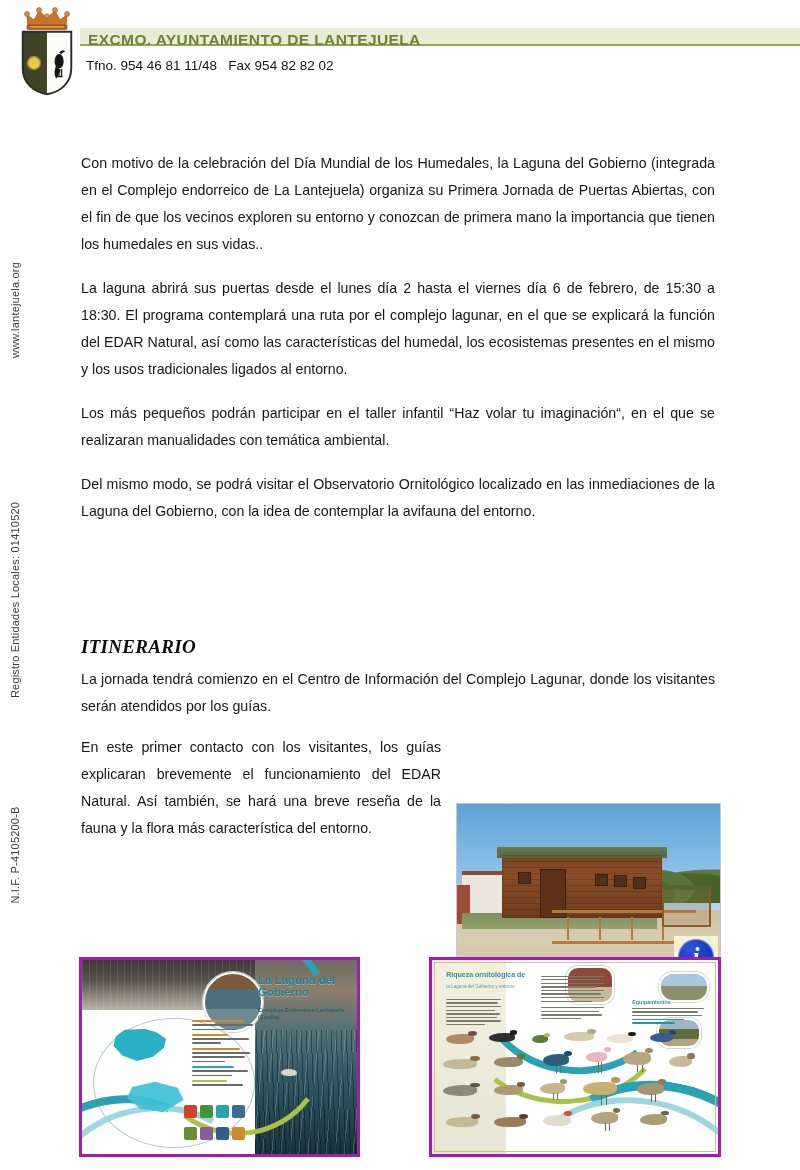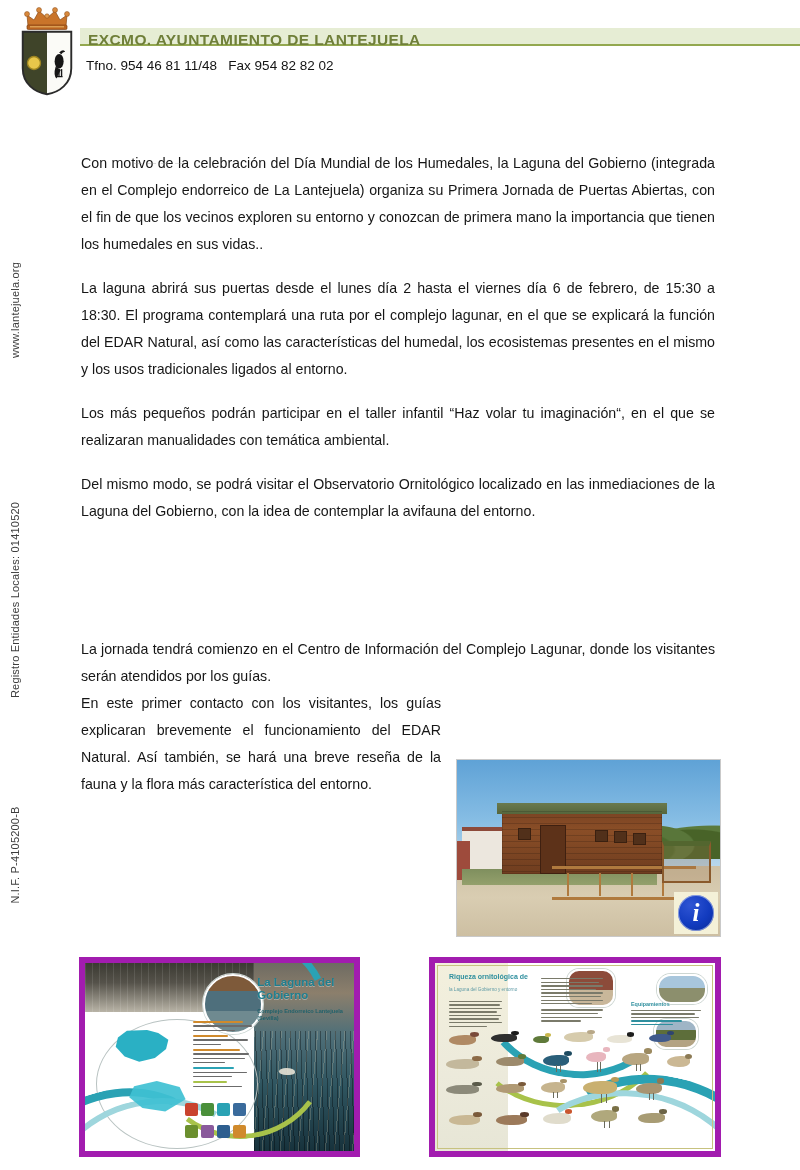--- a/index.html
+++ b/index.html
@@ -161,20 +161,21 @@
     left: 81px;
     top: 636px;
     width: 640px;
   }
   .itin-intro {
     width: 634px;
   }
   .itin-flow {
     position: relative;
     width: 640px;
+    margin-top: 14px;
   }
   .itin-col {
     width: 360px;
   }
   .itin-col p.body {
     margin-bottom: 18px;
   }
 
   
   .photo-building {
@@ -288,21 +289,21 @@
     position: absolute;
     left: 0;
     top: 957px;
     width: 800px;
     height: 205px;
   }
   .brochure {
     position: absolute;
     overflow: hidden;
     background: #ffffff;
-    border: 6px solid #a21caf;
+    border: 3px solid #a21caf;
     box-sizing: border-box;
   }
   .brochure.left  { left: 79px;  top: 0;  width: 281px; height: 200px; }
   .brochure.right { left: 429px; top: 0;  width: 292px; height: 200px; }
 
   
   .b1-bg { position:absolute; inset:0; background:#ffffff; }
   .b1-topphoto {
     position:absolute; left:0; top:0; width:63%; height:26%;
     background: linear-gradient(to bottom, #3b3a32 0%, #55524a 40%, #8f8b80 75%, #b9b4a7 100%);
@@ -558,20 +559,21 @@
 
   <div class="content">
     <div class="scan-artifact"></div>
     <p class="body">Con motivo de la celebración del Día Mundial de los Humedales, la Laguna del Gobierno (integrada en el Complejo endorreico de La Lantejuela) organiza su Primera Jornada de Puertas Abiertas, con el fin de que los vecinos exploren su entorno y conozcan de primera mano la importancia que tienen los humedales en sus vidas..</p>
     <p class="body">La laguna abrirá sus puertas desde el lunes día 2 hasta el viernes día 6 de febrero,  de 15:30 a 18:30.  El programa contemplará una ruta por el complejo lagunar, en el que se explicará la función del EDAR Natural, así como las características del humedal, los ecosistemas presentes en el mismo y los usos tradicionales ligados al entorno.</p>
     <p class="body">Los más pequeños podrán participar en el taller infantil “Haz volar tu imaginación“, en el que se realizaran manualidades con temática ambiental.</p>
     <p class="body">Del mismo modo, se podrá visitar el Observatorio Ornitológico localizado en las inmediaciones de la Laguna del Gobierno, con la idea de contemplar la avifauna del entorno.</p>
   </div>
 
   <div class="itin-wrap">
+    <h2 class="section-title">ITINERARIO</h2>
     <div class="itin-intro">
       <p class="body">La jornada tendrá comienzo en el Centro de Información del Complejo Lagunar, donde los visitantes serán atendidos por los guías.</p>
     </div>
 
     <div class="itin-flow">
       <div class="itin-col">
         <p class="body">En este primer contacto con los visitantes, los guías explicaran brevemente el funcionamiento del EDAR Natural. Así también, se hará una breve reseña de la fauna y la flora más característica del entorno.</p>
       </div>
 
       <div class="photo-building">

